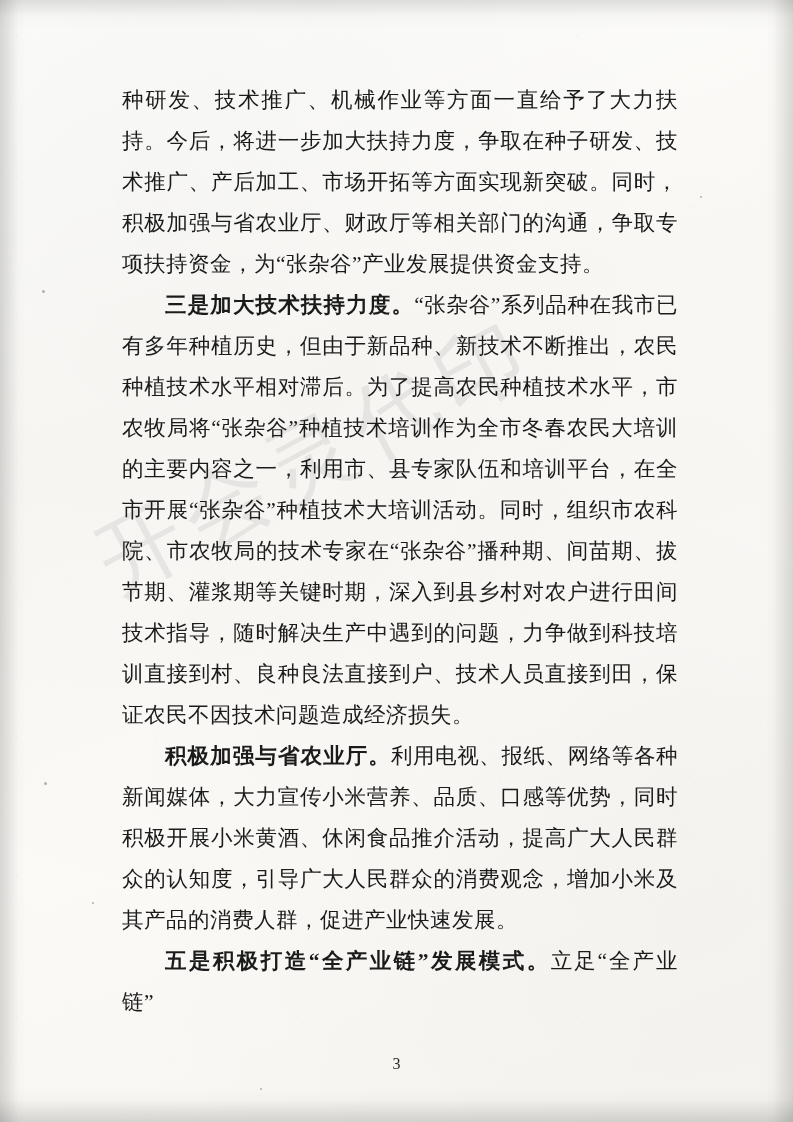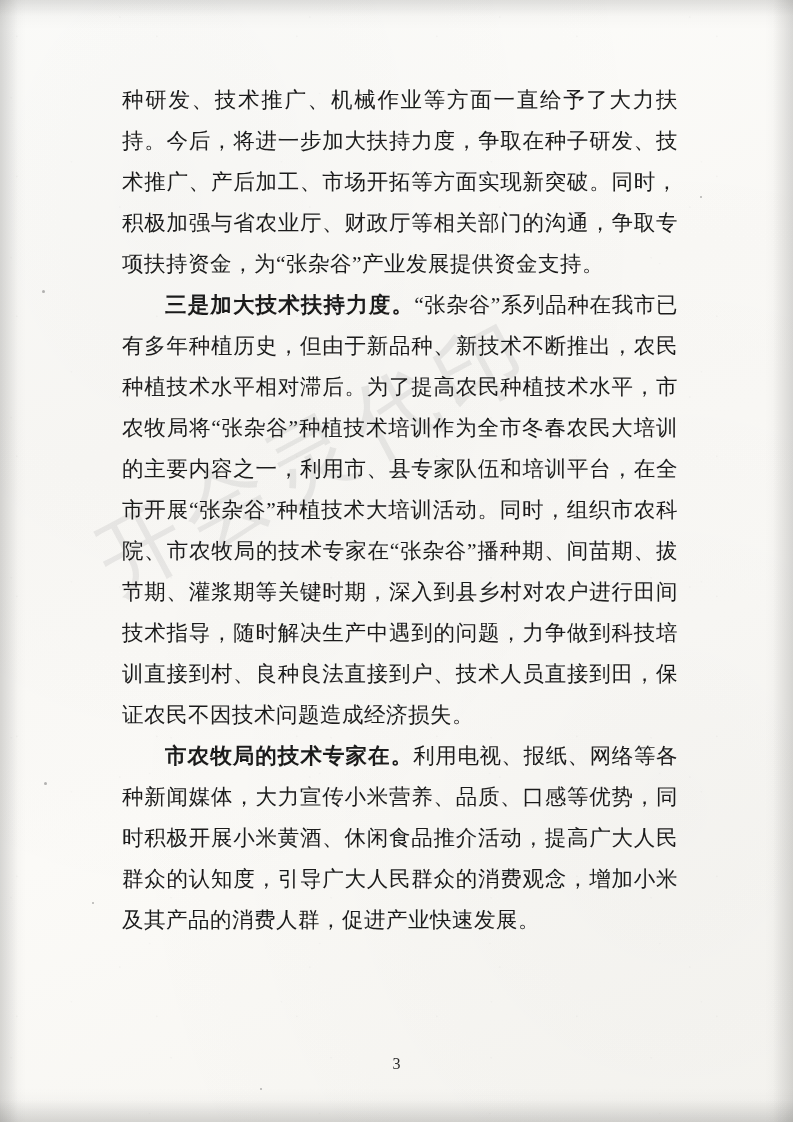--- a/index.html
+++ b/index.html
@@ -152,21 +152,24 @@
 
     <p class="para">
       <span>种研发、技术推广、机械作业等方面一直给予了大力扶持。今后，将进一步加大扶持力度，争取在种子研发、技术推广、产后加工、市场开拓等方面实现新突破。同时，积极加强与省农业厅、财政厅等相关部门的沟通，争取专项扶持资金，为“张杂谷”产业发展提供资金支持。</span>
     </p>
 
     <p class="para indent">
       <span class="lead">三是加大技术扶持力度。</span><span>“张杂谷”系列品种在我市已有多年种植历史，但由于新品种、新技术不断推出，农民种植技术水平相对滞后。为了提高农民种植技术水平，市农牧局将“张杂谷”种植技术培训作为全市冬春农民大培训的主要内容之一，利用市、县专家队伍和培训平台，在全市开展“张杂谷”种植技术大培训活动。同时，组织市农科院、市农牧局的技术专家在“张杂谷”播种期、间苗期、拔节期、灌浆期等关键时期，深入到县乡村对农户进行田间技术指导，随时解决生产中遇到的问题，力争做到科技培训直接到村、良种良法直接到户、技术人员直接到田，保证农民不因技术问题造成经济损失。</span>
     </p>
 
     <p class="para indent">
-      <span class="lead">市农牧局的技术专家在。</span><span>利用电视、报纸、网络等各种新闻媒体，大力宣传小米营养、品质、口感等优势，同时积极开展小米黄酒、休闲食品推介活动，提高广大人民群众的认知度，引导广大人民群众的消费观念，增加小米及其产品的消费人群，促进产业快速发展。</span>
+      <span class="lead">积极加强与省农业厅。</span><span>利用电视、报纸、网络等各种新闻媒体，大力宣传小米营养、品质、口感等优势，同时积极开展小米黄酒、休闲食品推介活动，提高广大人民群众的认知度，引导广大人民群众的消费观念，增加小米及其产品的消费人群，促进产业快速发展。</span>
     </p>
 
+    <p class="para indent">
+      <span class="lead">五是积极打造“全产业链”发展模式。</span><span>立足“全产业链”</span>
+    </p>
 
   </div>
 
   <div class="page-number">3</div>
 
 </div>
 
 </body></html>

